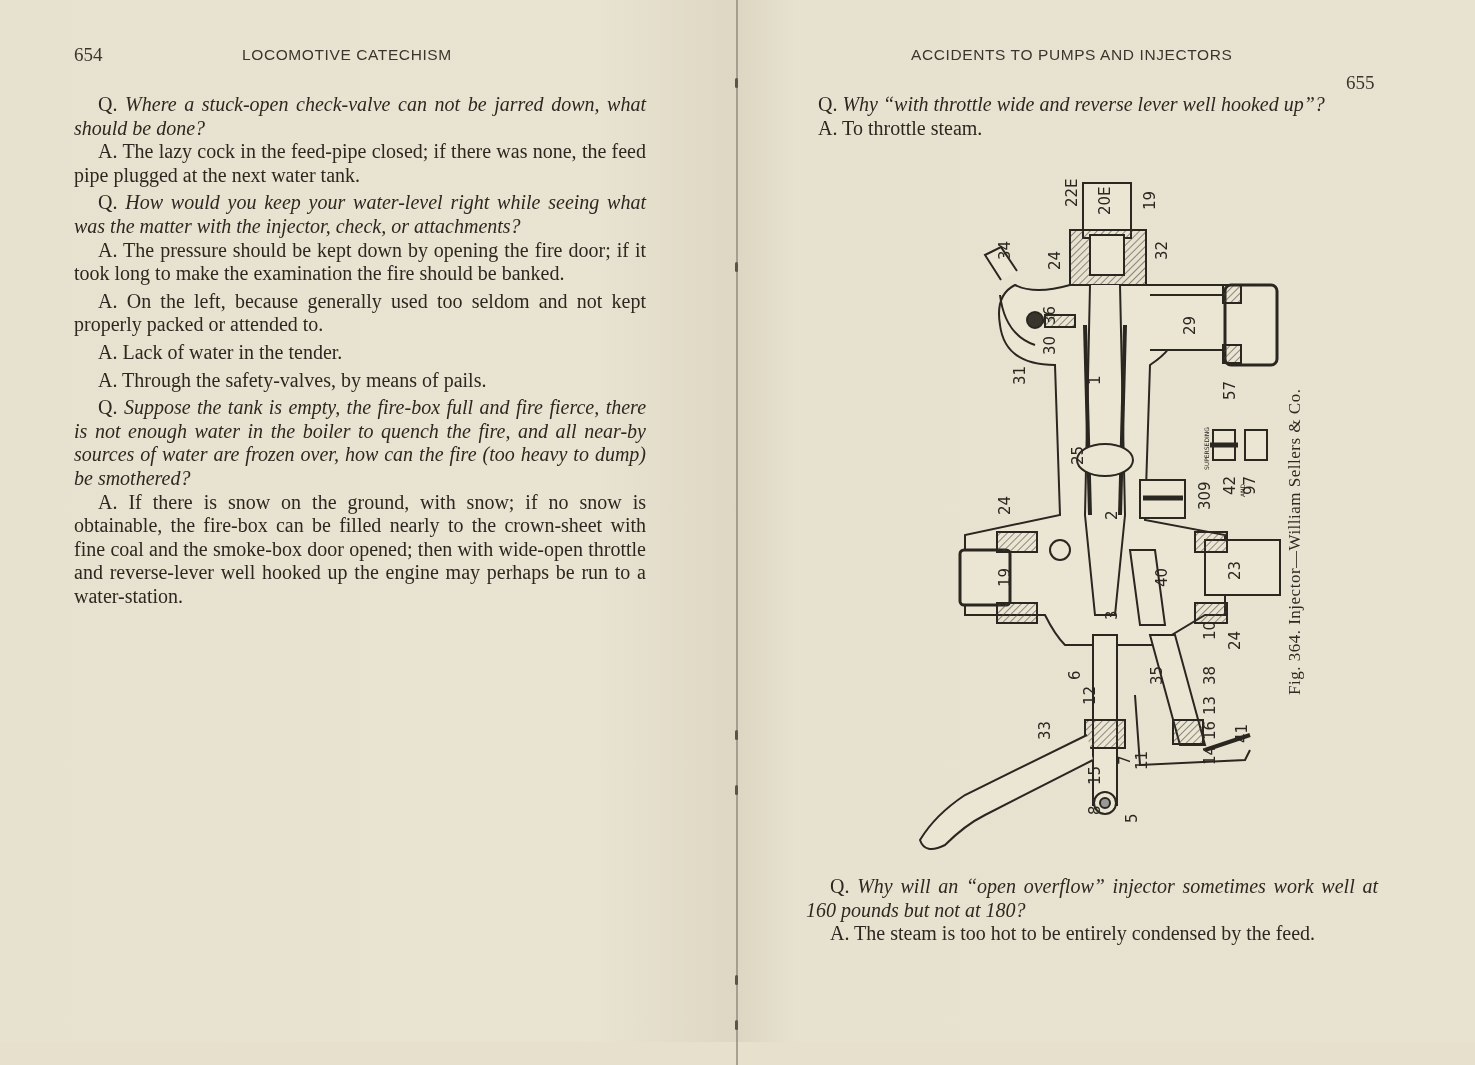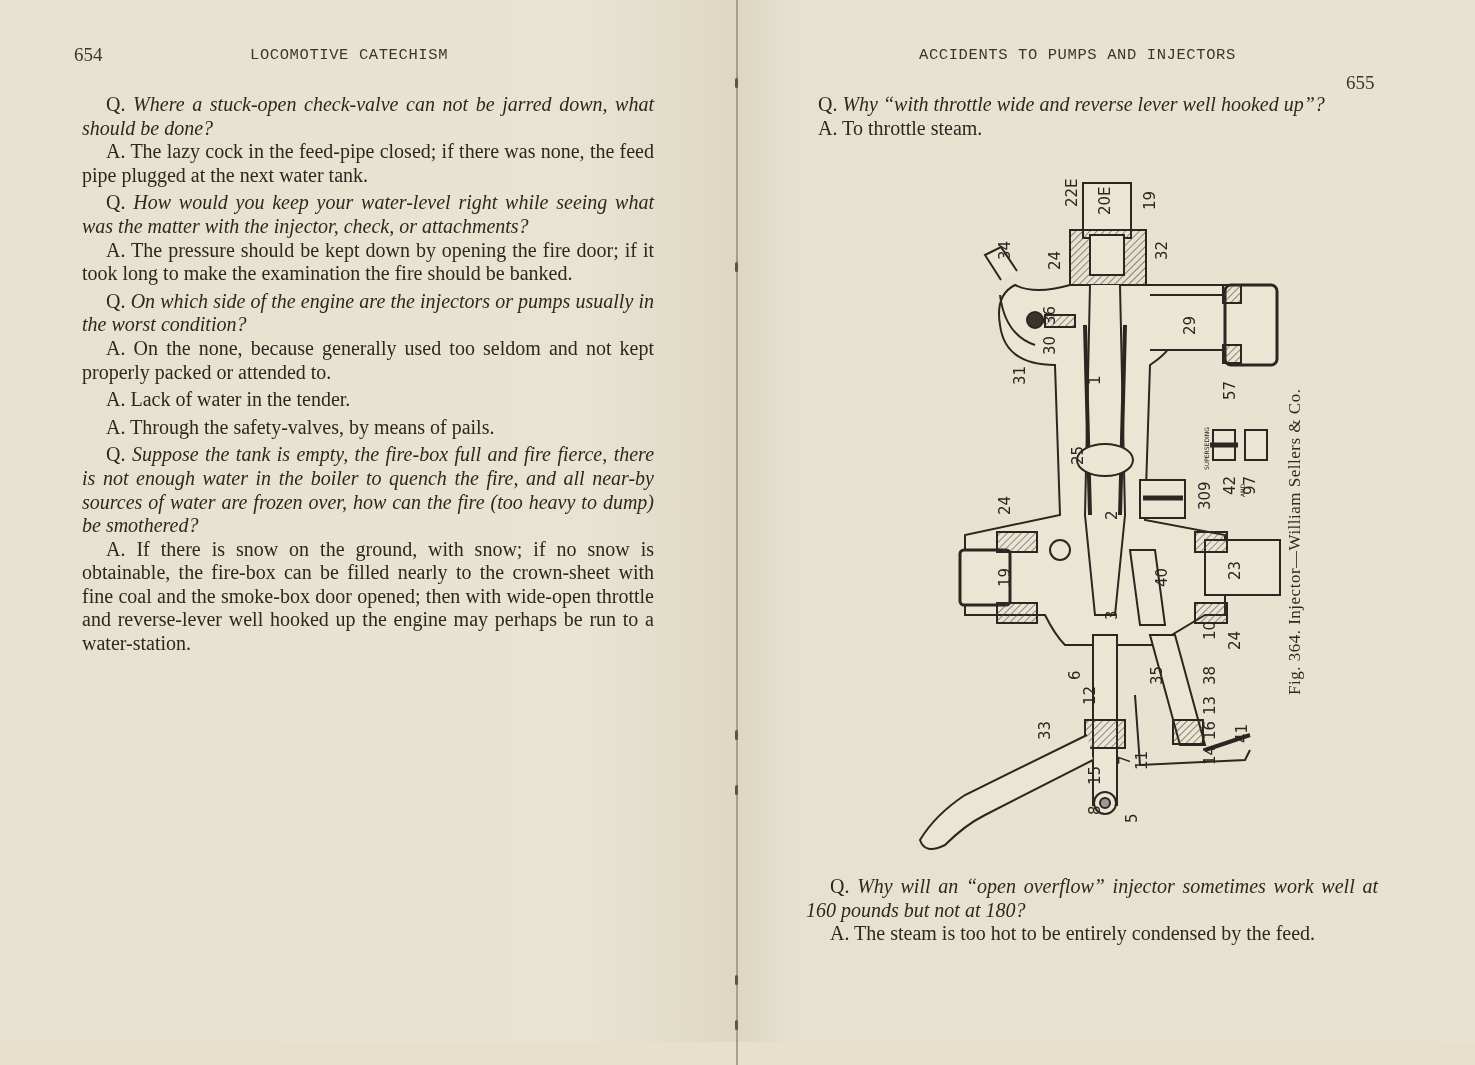--- a/index.html
+++ b/index.html
@@ -18,21 +18,21 @@
   .page-left { width: 737px; background: linear-gradient(to right, #e7e2cf 0%, #e9e4d2 80%, #ddd7c3 100%); }
   .page-right { width: 738px; background: linear-gradient(to right, #dcd6c2 0%, #e7e2d0 8%, #e8e3d1 100%); }
   .gutter {
     position: absolute; left: 736px; top: 0; width: 2px; height: 1065px;
     background: #8c8677; opacity: .7;
   }
   .gutter-mark { position: absolute; left: 735px; width: 3px; height: 10px; background: #5a544a; border-radius: 2px; }
 
   .running-head {
     position: absolute; top: 46px; font-size: 15.5px; letter-spacing: .6px;
-    font-family: Liberation Mono, monospace; color: #3a362e; margin-left: 8px;
+    font-family: Liberation Sans, sans-serif; color: #3a362e;
   }
   .folio { position: absolute; top: 44px; font-size: 19px; font-family: "Liberation Serif", serif; color: #3a362e; }
 
   .text-block {
     position: absolute; width: 572px;
     font-family: "Liberation Serif", serif;
     font-size: 20px; line-height: 23.6px; text-align: justify;
     color: #2c2820;
   }
   .qa { margin: 0 0 4px 0; }
@@ -52,32 +52,31 @@
 </style>
 </head>
 <body>
 
 <div class="spread">
 
   <div class="page page-left">
     <div class="folio" style="left:74px;">654</div>
     <div class="running-head" style="left:242px;">LOCOMOTIVE CATECHISM</div>
 
-    <div class="text-block" style="left:82px; top:93px;">
+    <div class="text-block" style="left:74px; top:93px;">
       <div class="qa">
         <p class="q"><span class="lbl">Q.</span> <span>Where a stuck-open check-valve can not be jarred down, what should be done?</span></p>
         <p class="a"><span class="lbl">A.</span> <span>The lazy cock in the feed-pipe closed; if there was none, the feed pipe plugged at the next water tank.</span></p>
       </div>
       <div class="qa">
         <p class="q"><span class="lbl">Q.</span> <span>How would you keep your water-level right while seeing what was the matter with the injector, check, or attachments?</span></p>
         <p class="a"><span class="lbl">A.</span> <span>The pressure should be kept down by opening the fire door; if it took long to make the examination the fire should be banked.</span></p>
       </div>
       <div class="qa">
-        <p class="q"><span class="lbl">Q.</span> <span>On which side of the engine are the injectors or pumps usually in the worst condition?</span></p>
-        <p class="a"><span class="lbl">A.</span> <span>On the none, because generally used too seldom and not kept properly packed or attended to.</span></p>
+        <p class="a"><span class="lbl">A.</span> <span>On the left, because generally used too seldom and not kept properly packed or attended to.</span></p>
       </div>
       <div class="qa">
         <p class="a"><span class="lbl">A.</span> <span>Lack of water in the tender.</span></p>
       </div>
       <div class="qa">
         <p class="a"><span class="lbl">A.</span> <span>Through the safety-valves, by means of pails.</span></p>
       </div>
       <div class="qa">
         <p class="q"><span class="lbl">Q.</span> <span>Suppose the tank is empty, the fire-box full and fire fierce, there is not enough water in the boiler to quench the fire, and all near-by sources of water are frozen over, how can the fire (too heavy to dump) be smothered?</span></p>
         <p class="a"><span class="lbl">A.</span> <span>If there is snow on the ground, with snow; if no snow is obtainable, the fire-box can be filled nearly to the crown-sheet with fine coal and the smoke-box door opened; then with wide-open throttle and reverse-lever well hooked up the engine may perhaps be run to a water-station.</span></p>

